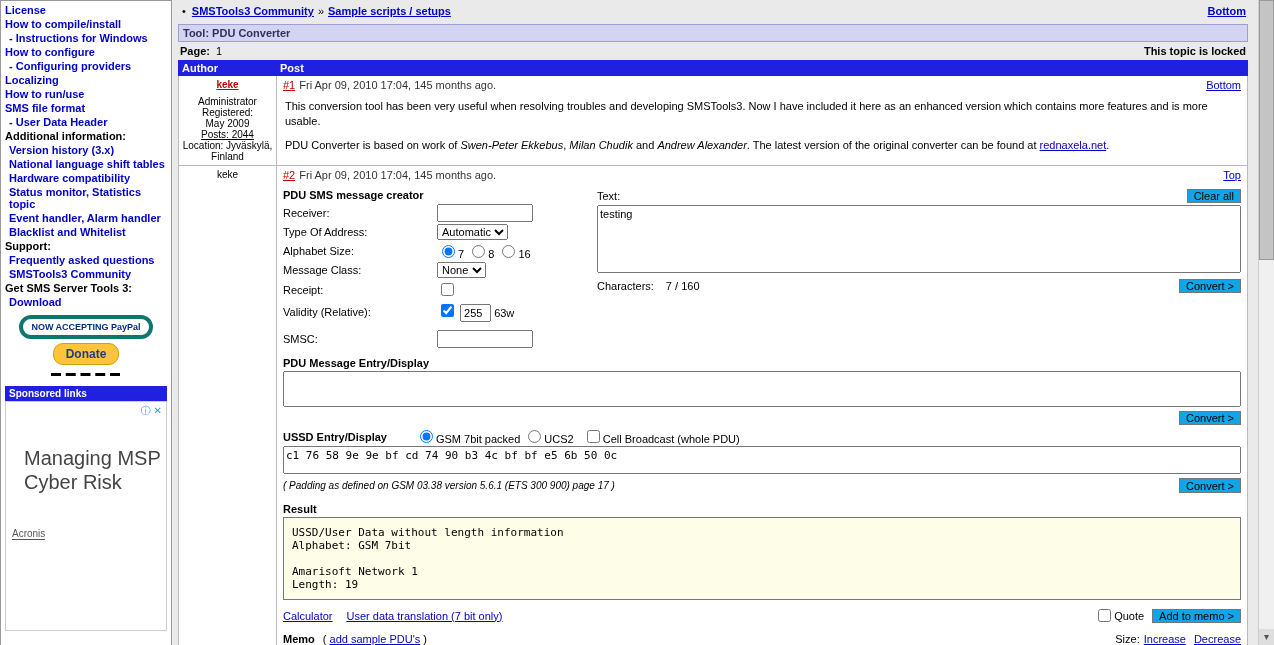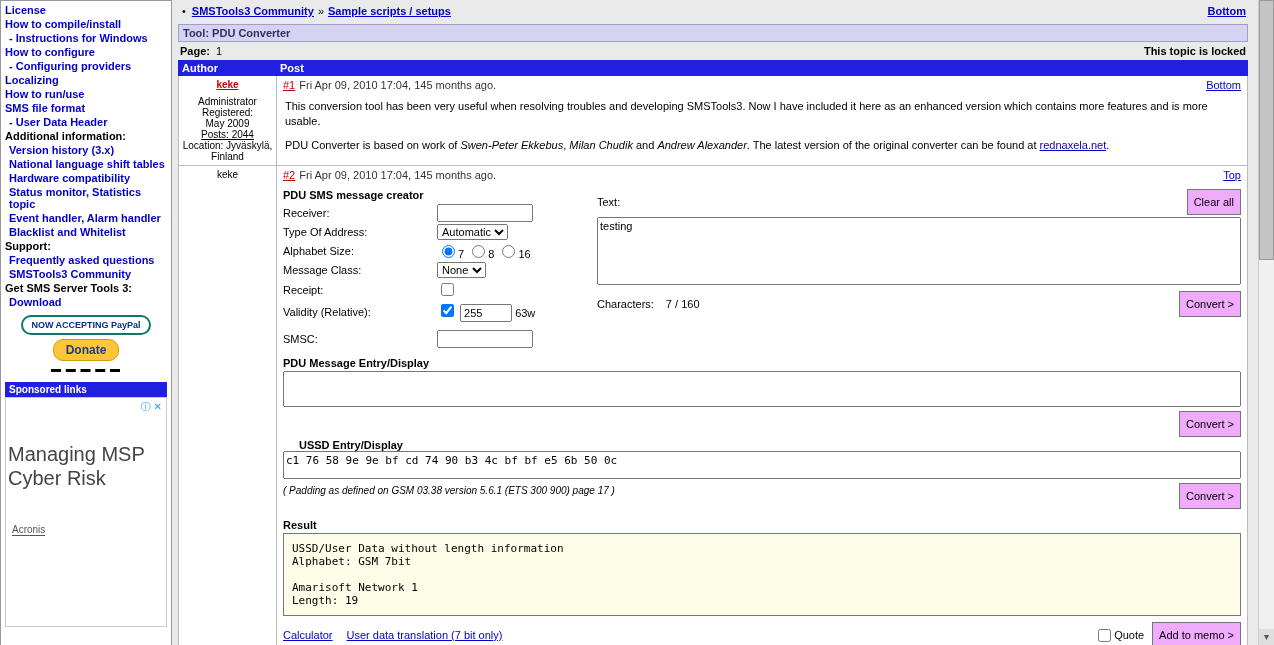--- a/index.html
+++ b/index.html
@@ -35,21 +35,21 @@
   color: #000;
   padding: 1px 0;
 }
 .paypal-box {
   text-align: center;
   margin-top: 6px;
 }
 .paypal-badge {
   display: inline-block;
   background: #fff;
-  border: 2px solid #0f766e;
+  border: 4px solid #0f766e;
   border-radius: 12px;
   padding: 3px 8px;
   font-size: 9px;
   font-weight: bold;
   color: #003087;
 }
 .donate-btn {
   display: inline-block;
   background: #ffc439;
   border: 1px solid #cda200;
@@ -83,21 +83,21 @@
   padding: 4px;
 }
 .ad-close {
   position: absolute;
   top: 2px; right: 4px;
   color: #1aa1e1;
   font-size: 10px;
 }
 .ad-text {
   position: absolute;
-  left: 2px;
+  left: 18px;
   top: 44px;
   font-size: 20px;
   color: #444;
   line-height: 1.2;
   font-family: Arial, sans-serif;
 }
 .ad-brand {
   position: absolute;
   bottom: 90px;
   left: 6px;
@@ -236,22 +236,22 @@
 select { font-size: 11px; }
 .textarea-main {
   width: 100%;
   height: 68px;
   font-family: Verdana, Arial, sans-serif;
   font-size: 11px;
   resize: none;
 }
 .clear-btn, .convert-btn, .addmemo-btn {
   font-size: 11px;
-  padding: 6px 6px;
-  background: #f0abfc;
+  padding: 0 6px;
+  background: #0ea5e9;
   border: 1px solid #767676;
 }
 .right-head {
   display: flex;
   align-items: center;
 }
 .right-head .spacer { flex: 1; }
 .char-line {
   display: flex;
   align-items: center;
@@ -266,21 +266,20 @@
   resize: none;
 }
 .convert-right {
   text-align: right;
   padding: 2px 0;
 }
 .ussd-head {
   display: flex;
   align-items: center;
   gap: 28px;
-  margin-left: 16px;
 }
 .ussd-head .label { font-weight: bold; }
 .ussd-textarea {
   width: 100%;
   height: 28px;
   font-family: monospace;
   font-size: 11px;
   resize: none;
 }
 .padding-note {
@@ -478,21 +477,21 @@
               <span class="form-ctrl"><select><option>None</option></select></span>
             </div>
             <div class="form-line">
               <span class="form-label">Receipt:</span>
               <span class="form-ctrl"><input type="checkbox" style=""></span>
             </div>
             <div class="form-line">
               <span class="form-label">Validity (Relative):</span>
               <span class="form-ctrl">
                 <input type="checkbox" checked="" style="">
-                <input type="text" style="width: 52px;" value="255">
+                <input type="text" style="width: 31px;" value="255">
                 <span>63w</span>
               </span>
             </div>
             <div class="form-line" style="margin-top:6px">
               <span class="form-label">SMSC:</span>
               <span class="form-ctrl"><input type="text" value="" style=""></span>
             </div>
           </div>
           <div class="form-right">
             <div class="right-head section-title" style="padding-top:8px">
@@ -511,20 +510,25 @@
         </div>
 
         
         <div class="section-title">PDU Message Entry/Display</div>
         <textarea class="pdu-textarea" style=""></textarea>
         <div class="convert-right"><button class="convert-btn">Convert &gt;</button></div>
 
         
         <div class="ussd-head">
           <span class="label">USSD Entry/Display</span>
+          <span>
+            <input type="radio" checked="" style=""><span>GSM 7bit packed</span>
+            <input type="radio" style=""><span>UCS2</span>
+            <input type="checkbox" style="margin-left: 10px;"><span>Cell Broadcast (whole PDU)</span>
+          </span>
         </div>
         <textarea class="ussd-textarea" style="">c1 76 58 9e 9e bf cd 74 90 b3 4c bf bf e5 6b 50 0c</textarea>
         <div class="result-head-line">
           <span class="padding-note">( Padding as defined on GSM 03.38 version 5.6.1 (ETS 300 900) page 17 )</span>
           <span class="spacer" style="flex:1"></span>
           <button class="convert-btn">Convert &gt;</button>
         </div>
 
         
         <div class="section-title">Result</div>
@@ -538,21 +542,21 @@
           <a>Calculator</a>
           <a>User data translation (7 bit only)</a>
           <span class="spacer"></span>
           <input type="checkbox" style="">
             <span>Quote</span>
           <button class="addmemo-btn" style="margin-left:8px">Add to memo &gt;</button>
         </div>
 
         
         <div class="memo-head">
-          <b>Entry</b>
+          <b>Memo</b>
           <span style="margin-left:8px">( <a>add sample PDU's</a> )</span>
           <span class="spacer"></span>
           <span>Size:</span>
           <a style="margin-left:4px">Increase</a>
           <a style="margin-left:8px">Decrease</a>
         </div>
         
       </div>
     </div>
 

